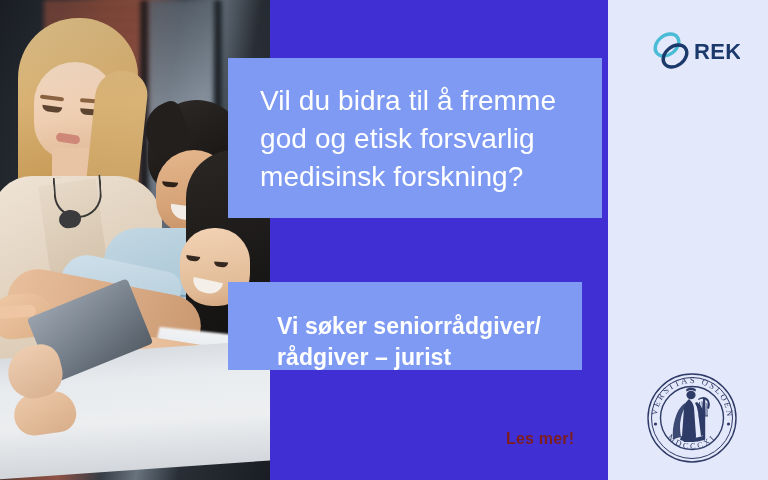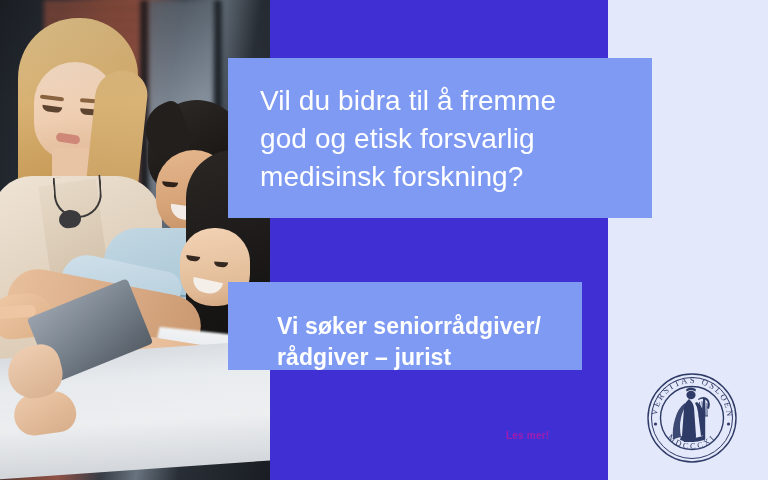--- a/index.html
+++ b/index.html
@@ -355,21 +355,21 @@
   }
 
   
   .callout {
     position: absolute;
     background: #7f9af2;
     box-sizing: border-box;
   }
   #headline-box {
     left: 228px; top: 58px;
-    width: 424px; height: 160px;
+    width: 374px; height: 160px;
     padding: 24px 26px 0 32px;
   }
   #headline-text {
     margin: 0;
     color: #ffffff;
     font-size: 28px;
     line-height: 38px;
     font-weight: 400;
     letter-spacing: .1px;
     white-space: pre-line;
@@ -385,22 +385,22 @@
     font-size: 23px;
     line-height: 31px;
     font-weight: 700;
     letter-spacing: .1px;
     white-space: pre-line;
   }
 
   #cta {
     position: absolute;
     left: 506px; top: 430px;
-    color: #a21caf;
-    font-size: 10px;
+    color: #7f1d1d;
+    font-size: 16px;
     font-weight: 700;
     letter-spacing: .2px;
   }
 
   
   #rek-logo {
     position: absolute;
     left: 648px; top: 28px;
     width: 92px; height: 46px;
   }
@@ -485,20 +485,29 @@
 medisinsk forskning?</p>
   </div>
 
   <div id="role-box" class="callout">
     <p id="role-text">Vi søker seniorrådgiver/
 rådgiver – jurist</p>
   </div>
 
   <div id="cta">Les mer!</div>
 
+  <div id="rek-logo">
+    <svg viewBox="0 0 92 46" width="92" height="46" aria-hidden="true">
+      <g fill="none" stroke-width="3.4">
+        <ellipse cx="19" cy="17" rx="13" ry="9.5" transform="rotate(-38 19 17)" stroke="#4bbcd6"></ellipse>
+        <ellipse cx="27" cy="28" rx="13" ry="9.5" transform="rotate(-38 27 28)" stroke="#1b3a6b"></ellipse>
+      </g>
+      <text x="46" y="31" font-family="Liberation Sans, sans-serif" font-size="22" font-weight="bold" fill="#1b3a6b" letter-spacing="0.4">REK</text>
+    </svg>
+  </div>
 
   <div id="uio-seal">
     <svg viewBox="0 0 92 92" width="92" height="92" aria-hidden="true">
       <defs>
         <path id="arcTop" d="M 11 46 A 35 35 0 0 1 81 46" fill="none"></path>
         <path id="arcBot" d="M 19 62 A 32 32 0 0 0 73 62" fill="none"></path>
       </defs>
       <g stroke="#2e3b66" fill="none">
         <circle cx="46" cy="46" r="44" stroke-width="1.4"></circle>
         <circle cx="46" cy="46" r="40.5" stroke-width="1"></circle>

